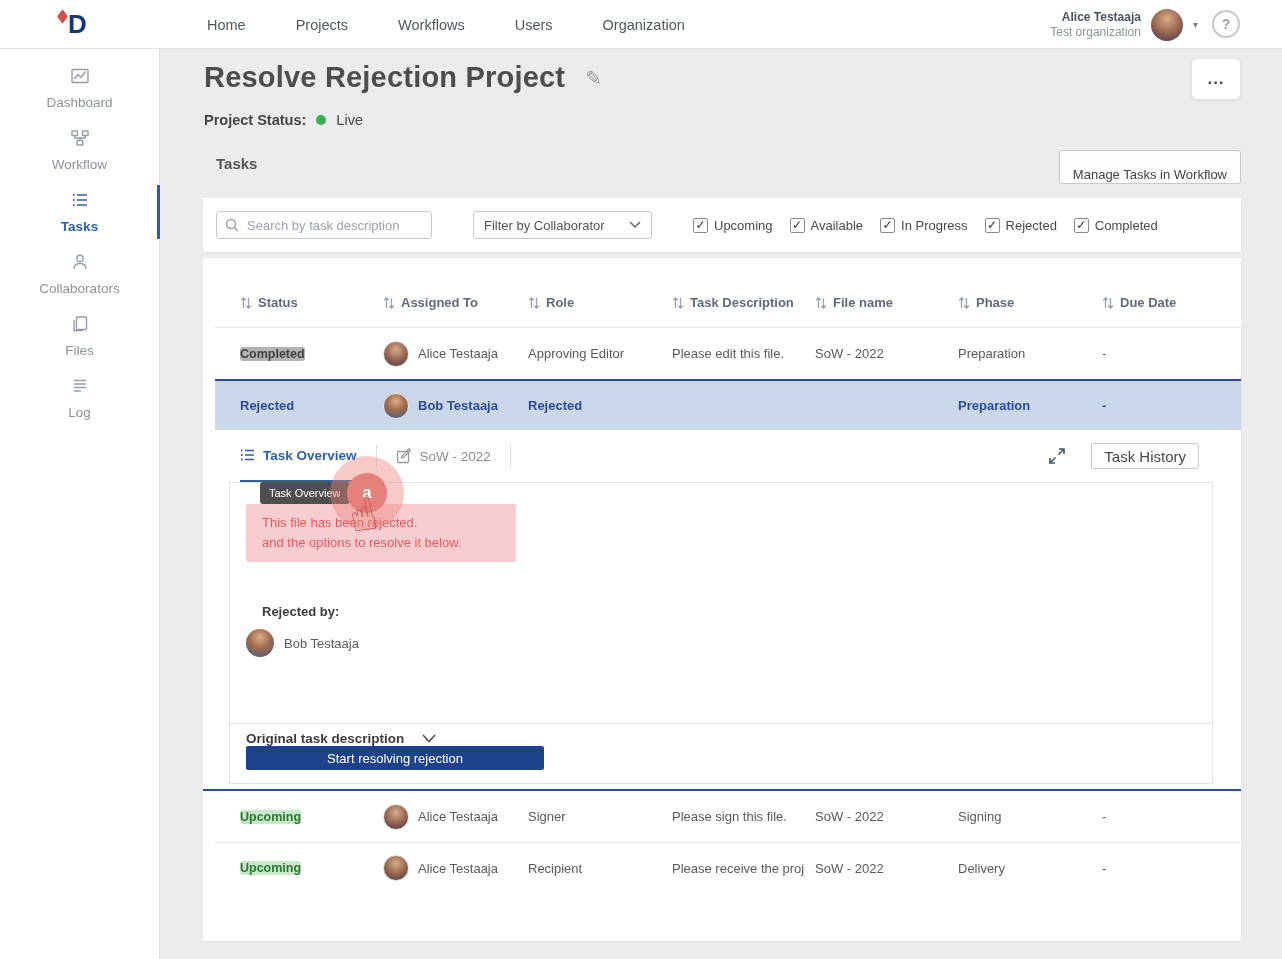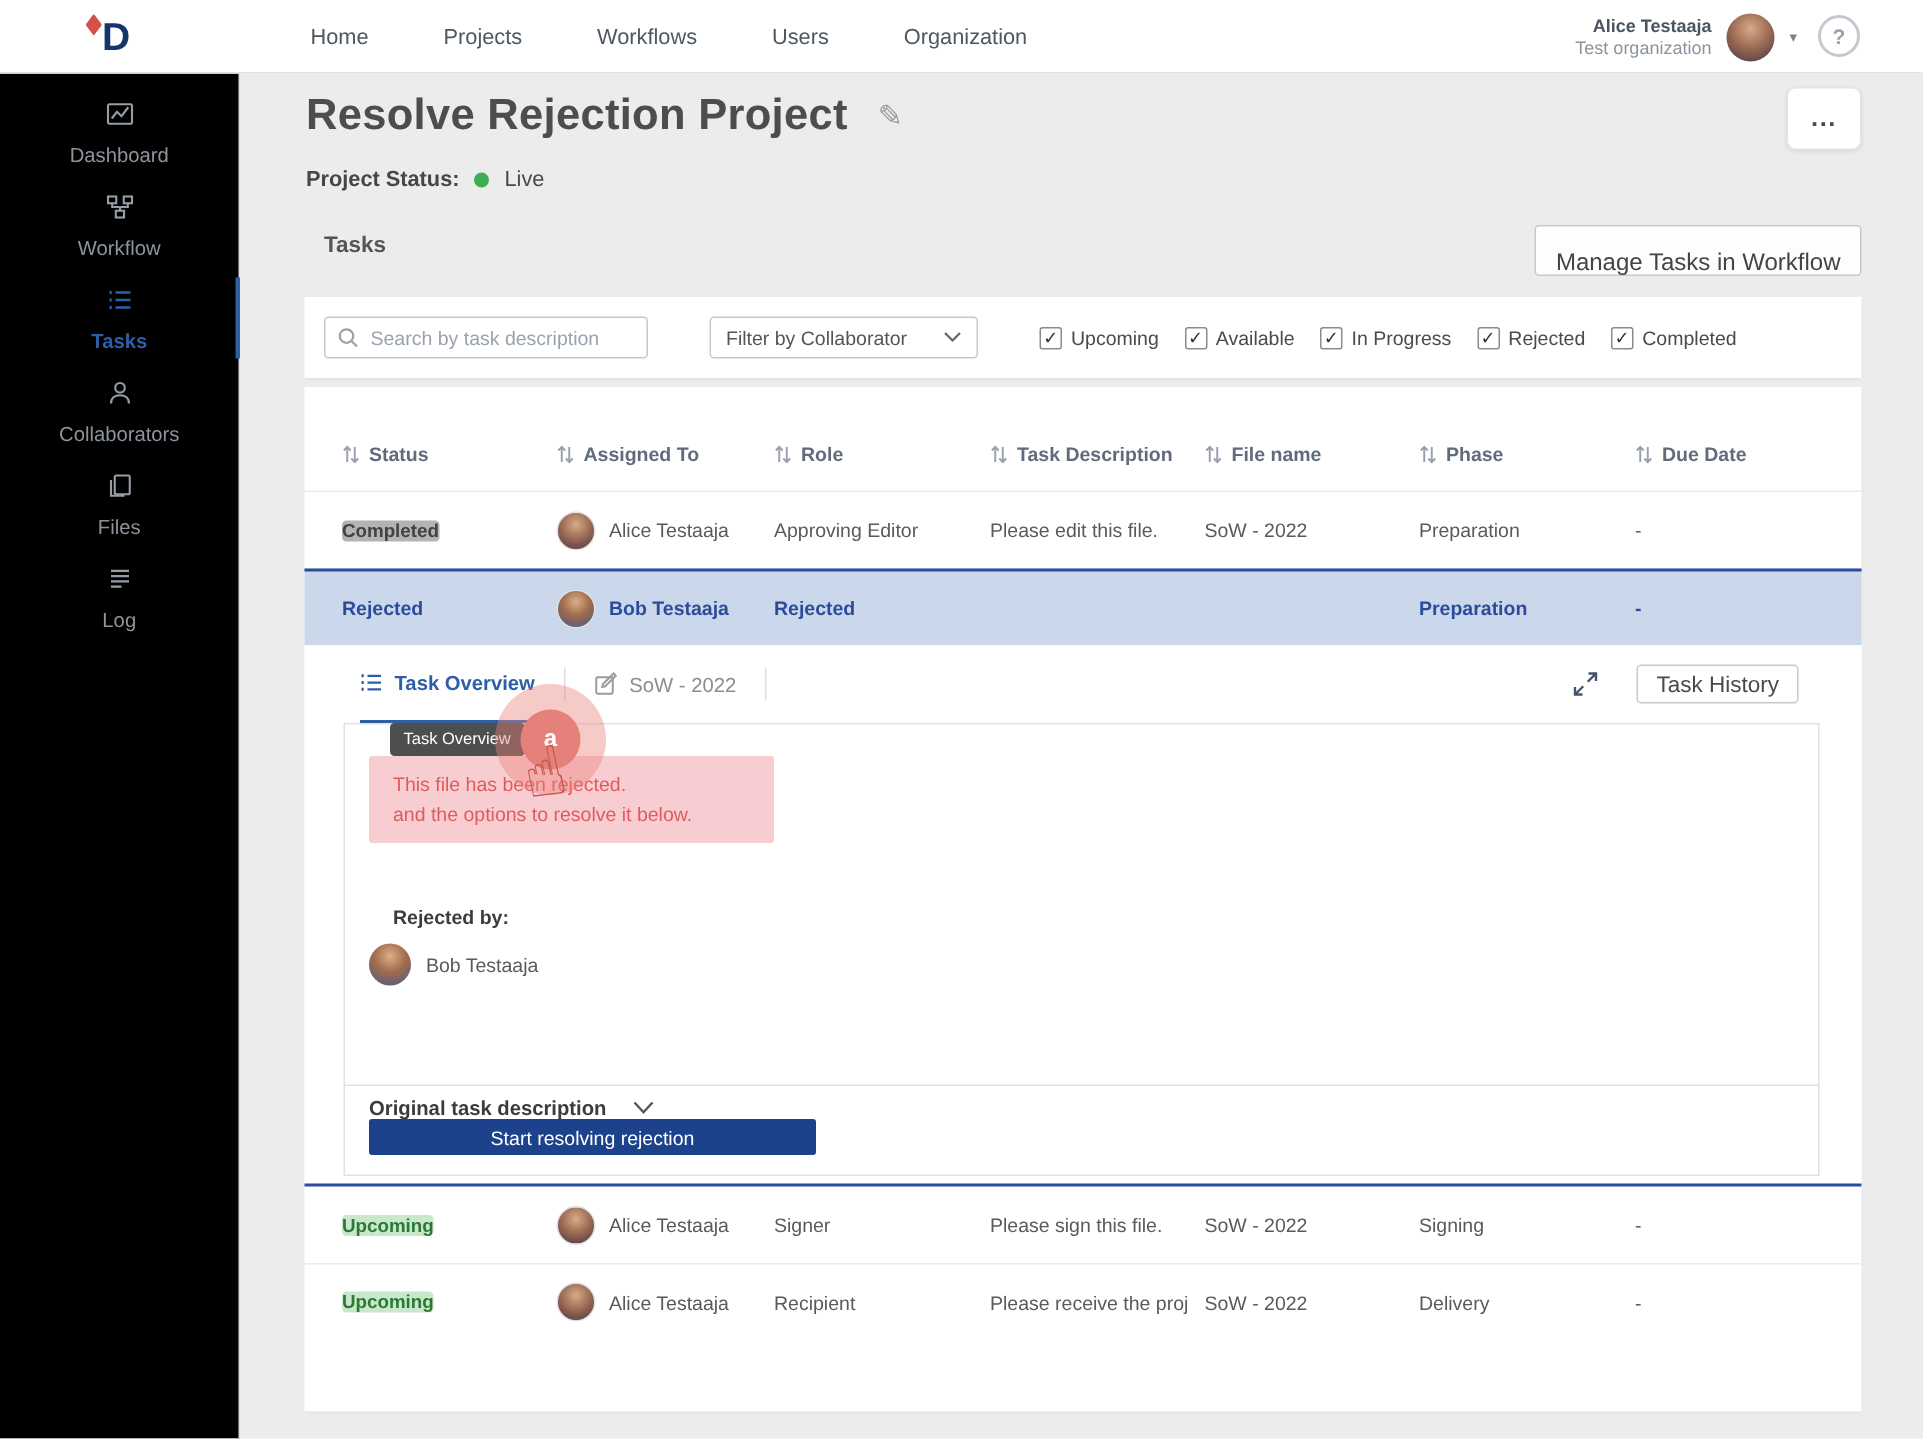--- a/index.html
+++ b/index.html
@@ -18,58 +18,58 @@
   .user-text { text-align:right; line-height:15px; }
   .user-name { font-size:12px; font-weight:700; color:#4a5560; }
   .user-org { font-size:12px; color:#8a949e; }
   .avatar { border-radius:50%; background:radial-gradient(circle at 50% 32%, #d8ab89 0%, #9a6a52 48%, #46324a 100%); }
   .avatar.bob { background:radial-gradient(circle at 50% 30%, #e0b astdc 0%); background:radial-gradient(circle at 50% 30%, #dcae85 0%, #a06b4c 45%, #3e5a8c 100%); }
   .nav-avatar { width:32px; height:32px; }
   .caret { font-size:10px; color:#7a828a; }
   .help-btn { position:absolute; right:42px; top:10px; width:28px; height:28px; border:2px solid #c3c9cf; border-radius:50%; color:#9aa2ad; font-size:14px; font-weight:700; display:flex; align-items:center; justify-content:center; background:#fff; cursor:pointer; }
 
   
-  .sidebar { position:absolute; top:49px; left:0; width:160px; bottom:0; background:#000000; border-right:1px solid #ddd; padding-top:8px; z-index:30; }
+  .sidebar { position:absolute; top:49px; left:0; width:160px; bottom:0; background:#ffffff; border-right:1px solid #ddd; padding-top:8px; z-index:30; }
   .side-item { position:relative; height:62px; display:flex; flex-direction:column; align-items:center; justify-content:center; gap:5px; cursor:pointer; }
   .side-label { font-size:13.5px; color:#8c939b; }
   .side-item svg { stroke:#959da6; }
   .side-item.active svg { stroke:#2d5fa8; }
   .side-item.active .side-label { color:#2d5fa8; font-weight:600; }
   .side-item.active::after { content:""; position:absolute; right:-1px; top:4px; bottom:4px; width:3px; background:#2d5fa8; }
 
   
   .main { position:absolute; left:161px; top:49px; width:1121px; bottom:0; }
   .page-title-row { position:absolute; left:43px; top:12px; display:flex; align-items:center; gap:20px; }
   .page-title { font-size:29px; font-weight:600; color:#4d4d4d; letter-spacing:.2px; }
   .edit-icon { color:#9a9a9a; font-size:20px; cursor:pointer; }
   .edit-icon::before { content:"✎"; }
   .menu-btn { position:absolute; right:41px; top:9px; width:50px; height:42px; background:#fff; border:1px solid #e4e4e4; border-radius:6px; box-shadow:0 1px 3px rgba(0,0,0,.08); font-size:17px; font-weight:700; color:#4a4a4a; display:flex; align-items:center; justify-content:center; cursor:pointer; letter-spacing:1px; }
   .status-row { position:absolute; left:43px; top:63px; display:flex; align-items:center; gap:10px; font-size:14.5px; }
   .status-label { font-weight:700; color:#464646; }
   .live-dot { width:10px; height:10px; border-radius:50%; background:#3fae52; }
   .status-value { color:#4a4a4a; }
   .section-title { position:absolute; left:55px; top:106px; font-size:15px; font-weight:700; color:#555; }
-  .manage-btn { position:absolute; right:41px; top:101px; height:26px; padding:16px 13px; background:#fdfdfd; border:1px solid #c9c9c9; border-radius:3px; font-size:16px; color:#444; cursor:pointer; }
+  .manage-btn { position:absolute; right:41px; top:101px; height:26px; padding:16px 13px; background:#fdfdfd; border:1px solid #c9c9c9; border-radius:3px; font-size:13px; color:#444; cursor:pointer; }
 
   
   .filter-card { position:absolute; left:42px; top:149px; width:1038px; height:54px; background:#fff; box-shadow:0 1px 2px rgba(0,0,0,.05); display:flex; align-items:center; }
   .search-wrap { position:relative; margin-left:13px; width:216px; height:28px; }
   .search-wrap svg { position:absolute; left:8px; top:6px; }
   .search-input { width:100%; height:100%; border:1px solid #c9c9c9; border-radius:3px; padding:0 8px 0 30px; font-size:13px; color:#555; font-family:"Liberation Sans",sans-serif; outline:none; }
   .search-input::placeholder { color:#9aa2ad; }
   .filter-select { margin-left:41px; width:179px; height:28px; border:1px solid #c9c9c9; border-radius:3px; display:flex; align-items:center; justify-content:space-between; padding:0 10px; font-size:13px; color:#555; cursor:pointer; background:#fff; }
   .cb-row { display:flex; align-items:center; gap:17px; margin-left:41px; }
   .cb { display:flex; align-items:center; gap:6px; cursor:pointer; }
   .cb-box { width:15px; height:15px; border:1px solid #8b8b8b; border-radius:2px; background:#fff; display:flex; align-items:center; justify-content:center; font-size:12px; color:#333; line-height:1; }
   .cb-box::before { content:"✓"; }
   .cb-label { font-size:13px; color:#4a4a4a; }
 
   
   .table-card { position:absolute; left:42px; top:209px; width:1038px; height:683px; background:#fff; box-shadow:0 1px 2px rgba(0,0,0,.05); }
-  .thead, .trow { display:grid; grid-template-columns:143px 145px 144px 143px 143px 144px 1fr; align-items:center; padding-left:25px; padding-right:30px; }
+  .thead, .trow { display:grid; grid-template-columns:143px 145px 144px 143px 143px 144px 1fr; align-items:center; padding-left:25px; padding-right:30px;margin-left:12px; }
   .thead { height:70px; padding-top:20px; border-bottom:1px solid #e9e9e9; }
   .th { display:flex; align-items:center; gap:6px; font-size:13px; font-weight:600; color:#606b7d; cursor:pointer; }
   .trow { height:51px; font-size:13px; color:#5a5a5a; cursor:pointer; }
   .trow.bordered { border-top:1px solid #ececec; }
   .badge { width:120px; height:22px; line-height:22px; text-align:center; border-radius:3px; font-size:12.5px; font-weight:600; }
   .badge.completed { background:#b3b3b3; color:#424242; }
   .badge.upcoming { background:#c9e7ca; color:#2a7a33; }
   .cell-user { display:flex; align-items:center; gap:9px; }
   .row-avatar { width:26px; height:26px; border:1px solid #e0e0e0; }
   .trow.selected { background:#cbd7ea; border-top:2px solid #2b4c9c; color:#2b4c9c; font-weight:700; }

